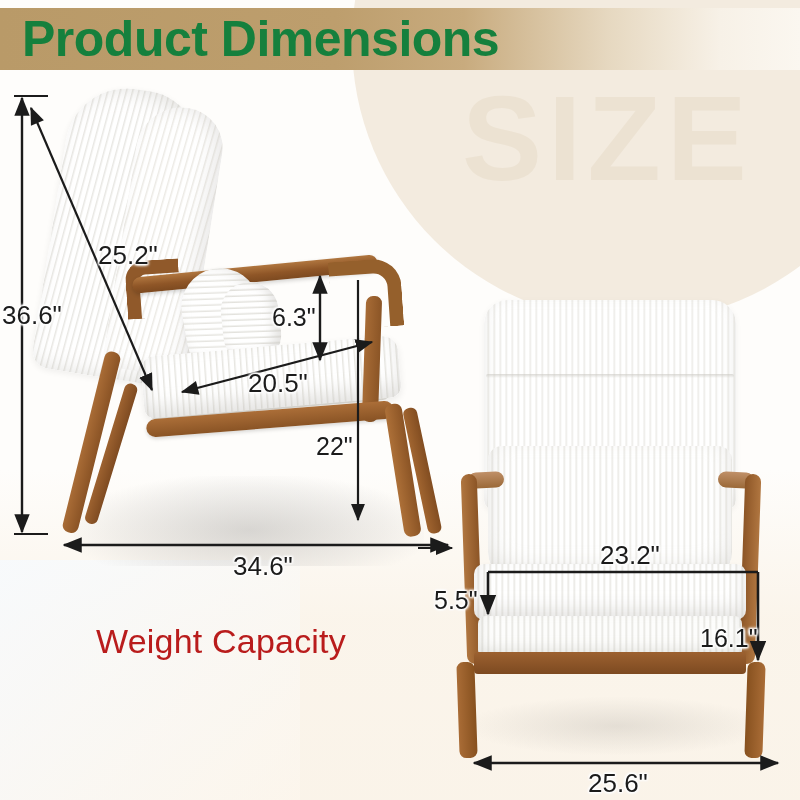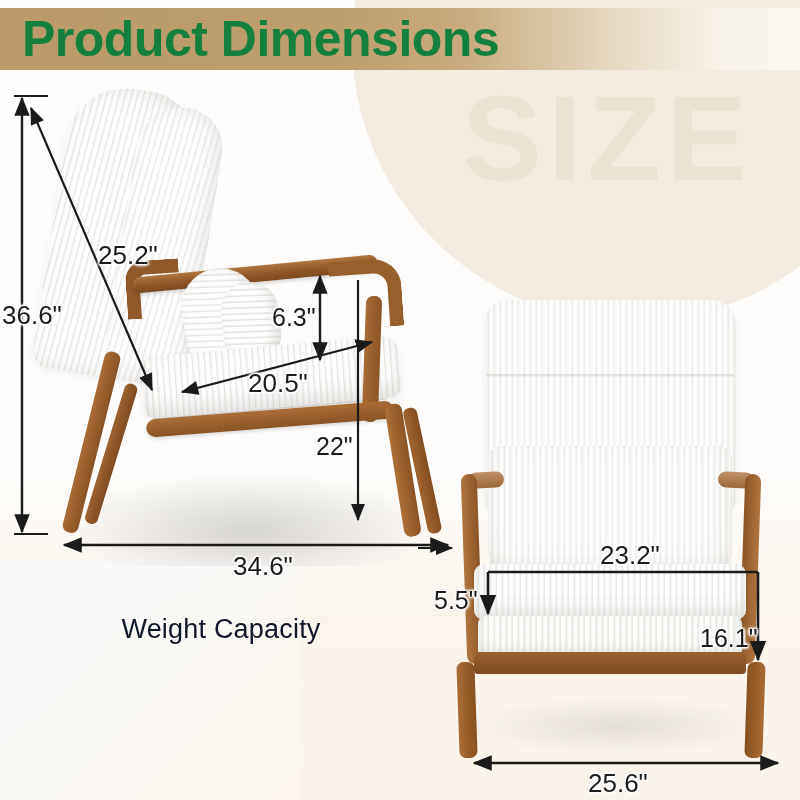--- a/index.html
+++ b/index.html
@@ -254,21 +254,21 @@
     text-shadow:
       0 0 4px #ffffff, 0 0 4px #ffffff, 0 0 3px #ffffff,
       1px 1px 2px #ffffff,-1px -1px 2px #ffffff,
       1px -1px 2px #ffffff,-1px 1px 2px #ffffff;
   }
 
   
   .weight{position:absolute;left:96px;top:614px;width:250px;height:170px;text-align:center;}
   .weight-icon{position:relative;width:250px;height:108px;}
   .weight-caption{
-    font-size:27px;color:#0f172a;letter-spacing:.2px;
+    font-size:34px;color:#b91c1c;margin-top:8px;letter-spacing:.2px;
   }
 </style>
 </head>
 <body>
 
 <div class="stage">
 
   <div class="bg-circle"></div>
   <div class="bg-bottomtint"></div>
   <div class="bg-corner-left"></div>

